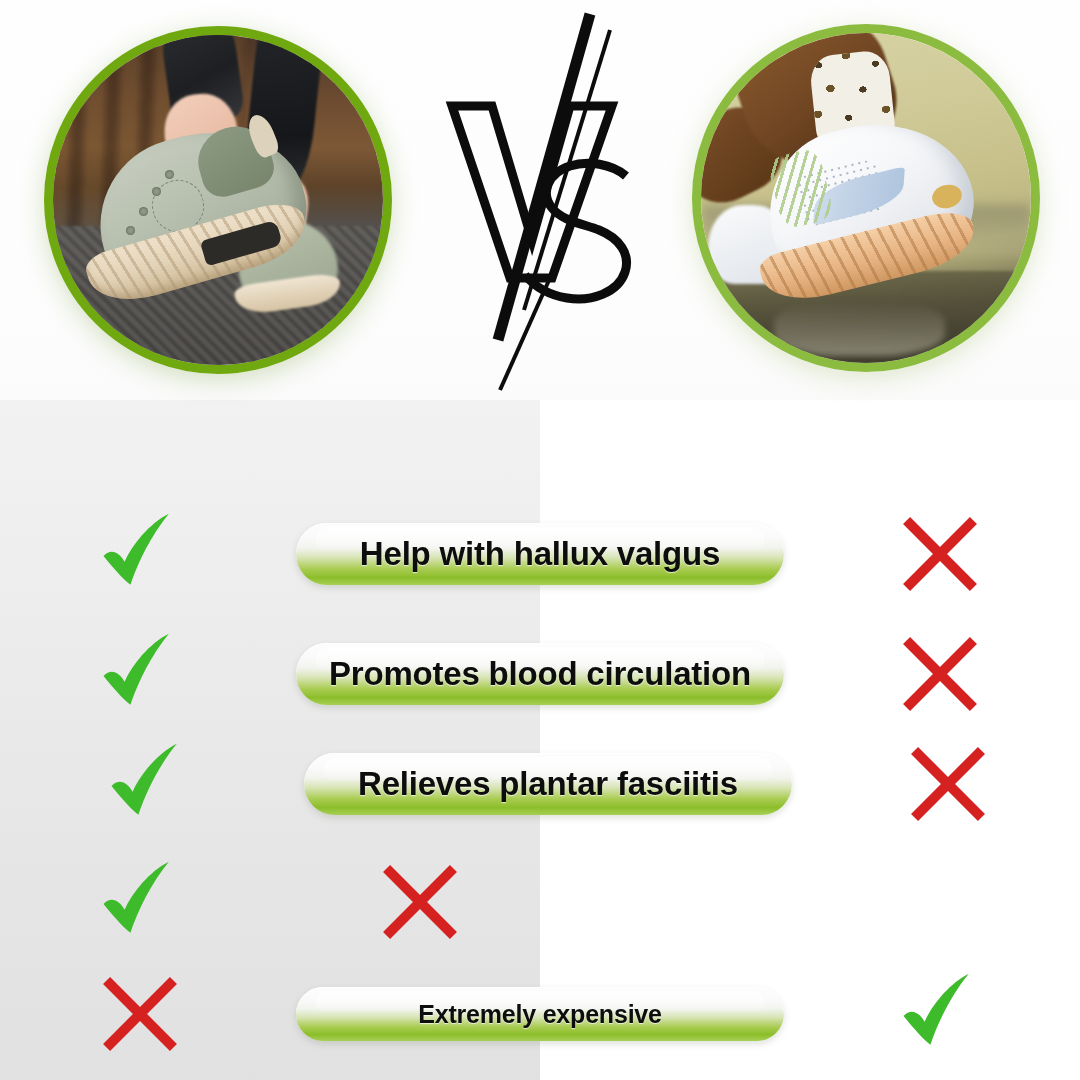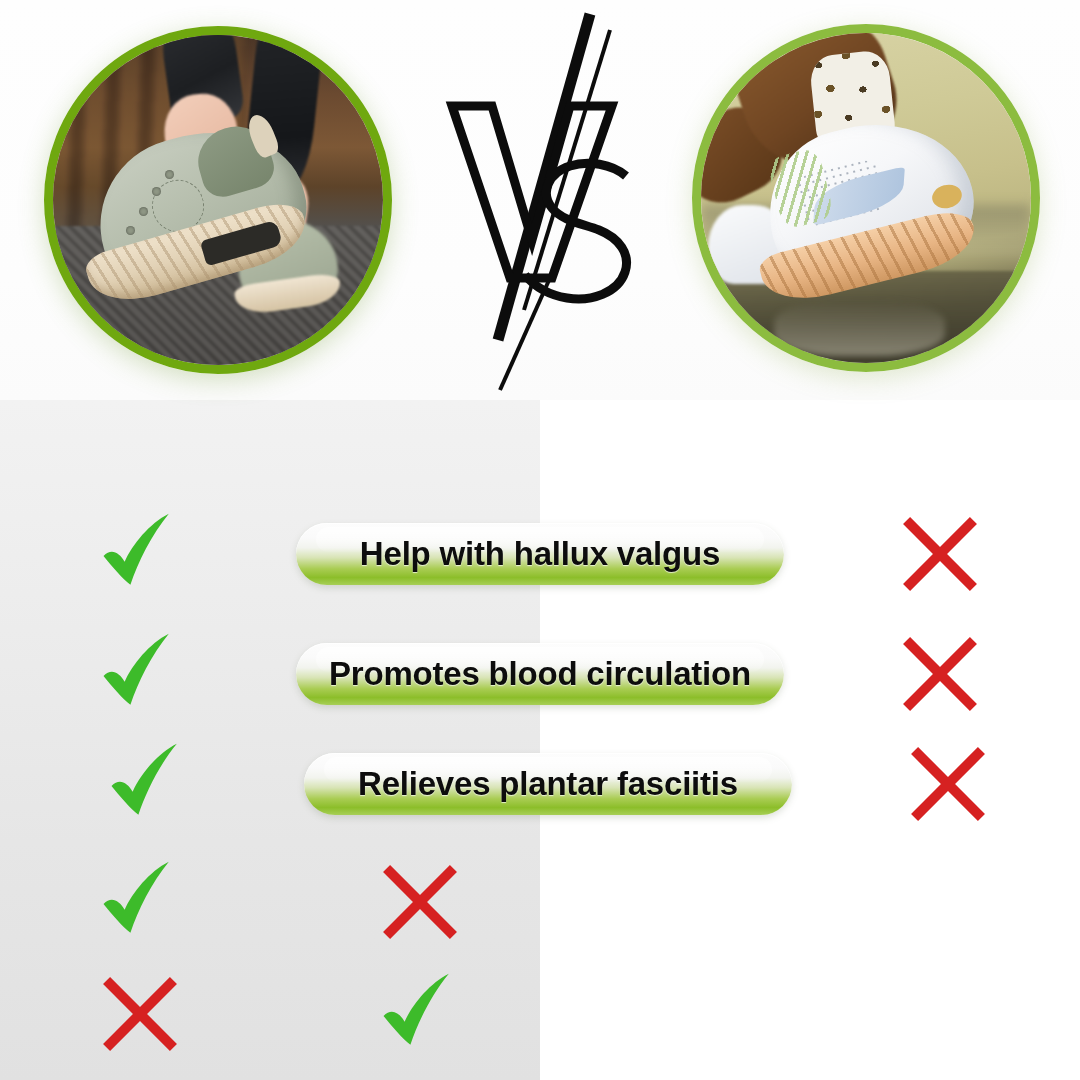--- a/index.html
+++ b/index.html
@@ -524,20 +524,25 @@
         </svg>
       </div>
     </div>
 
     <div class="row r4">
       <div class="mark-cell">
         <svg class="mark cross" viewBox="0 0 100 100">
           <path d="M16 8 L50 42 L84 8 L92 16 L58 50 L92 84 L84 92 L50 58 L16 92 L8 84 L42 50 L8 16 Z" fill="#d62121"></path>
         </svg>
       </div>
+      <div class="pill-cell">
+        <div class="pill">
+          <span class="pill-label small">Extremely expensive</span>
+        </div>
+      </div>
       <div class="mark-cell">
         <svg class="mark check" viewBox="0 0 100 100">
           <path d="M12 52 C20 44 28 48 34 58 C42 40 60 18 80 8 C62 30 48 58 40 82 C32 76 20 62 12 52 Z" fill="#3dbb2a"></path>
         </svg>
       </div>
     </div>
 
   </div>
 
 </div>

